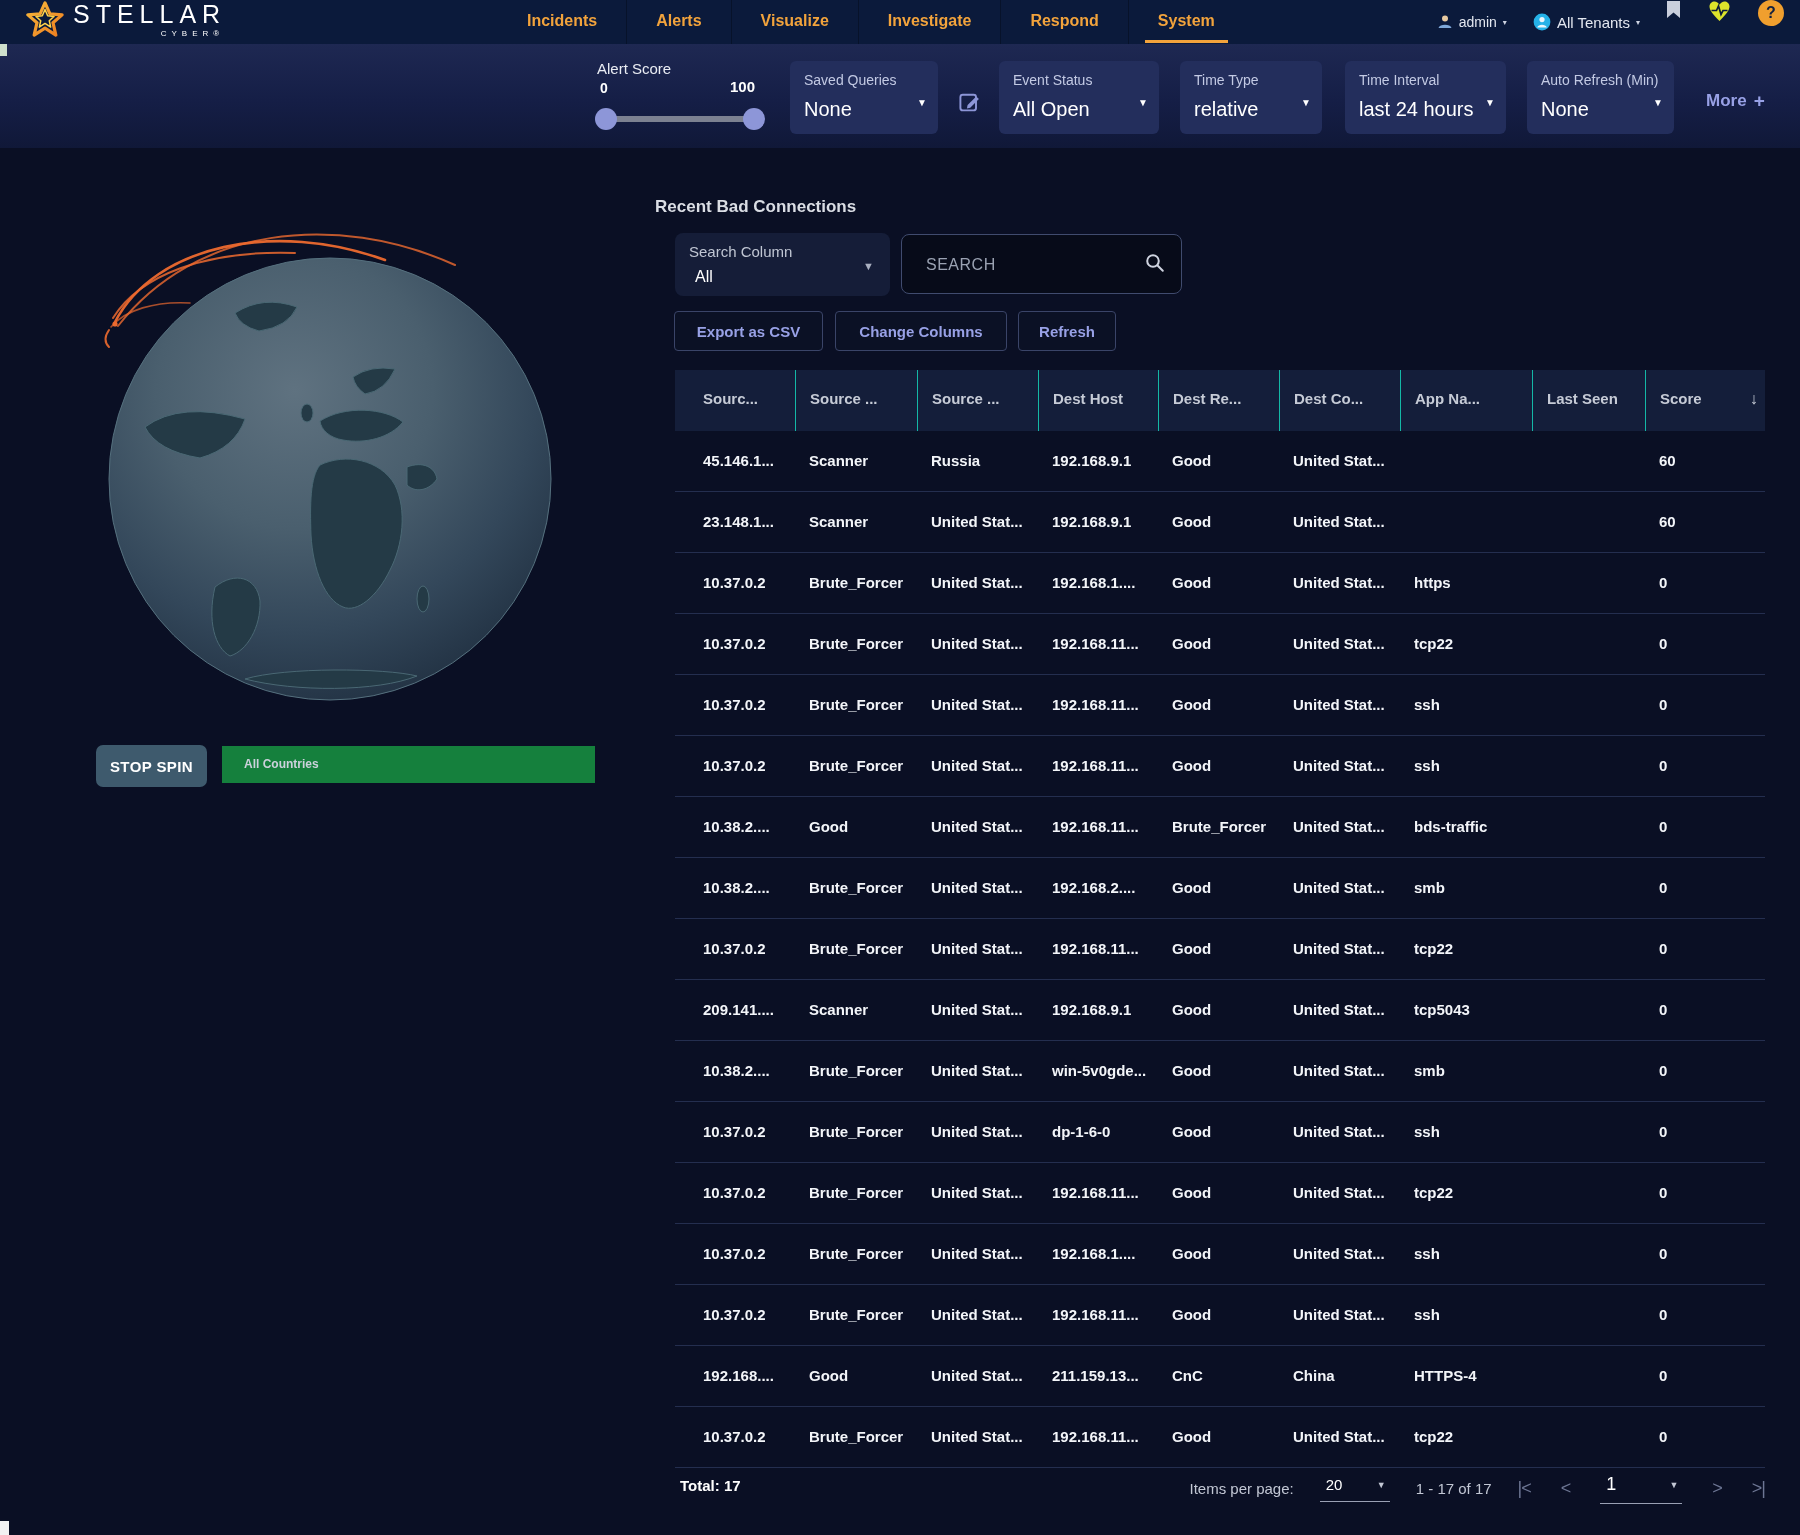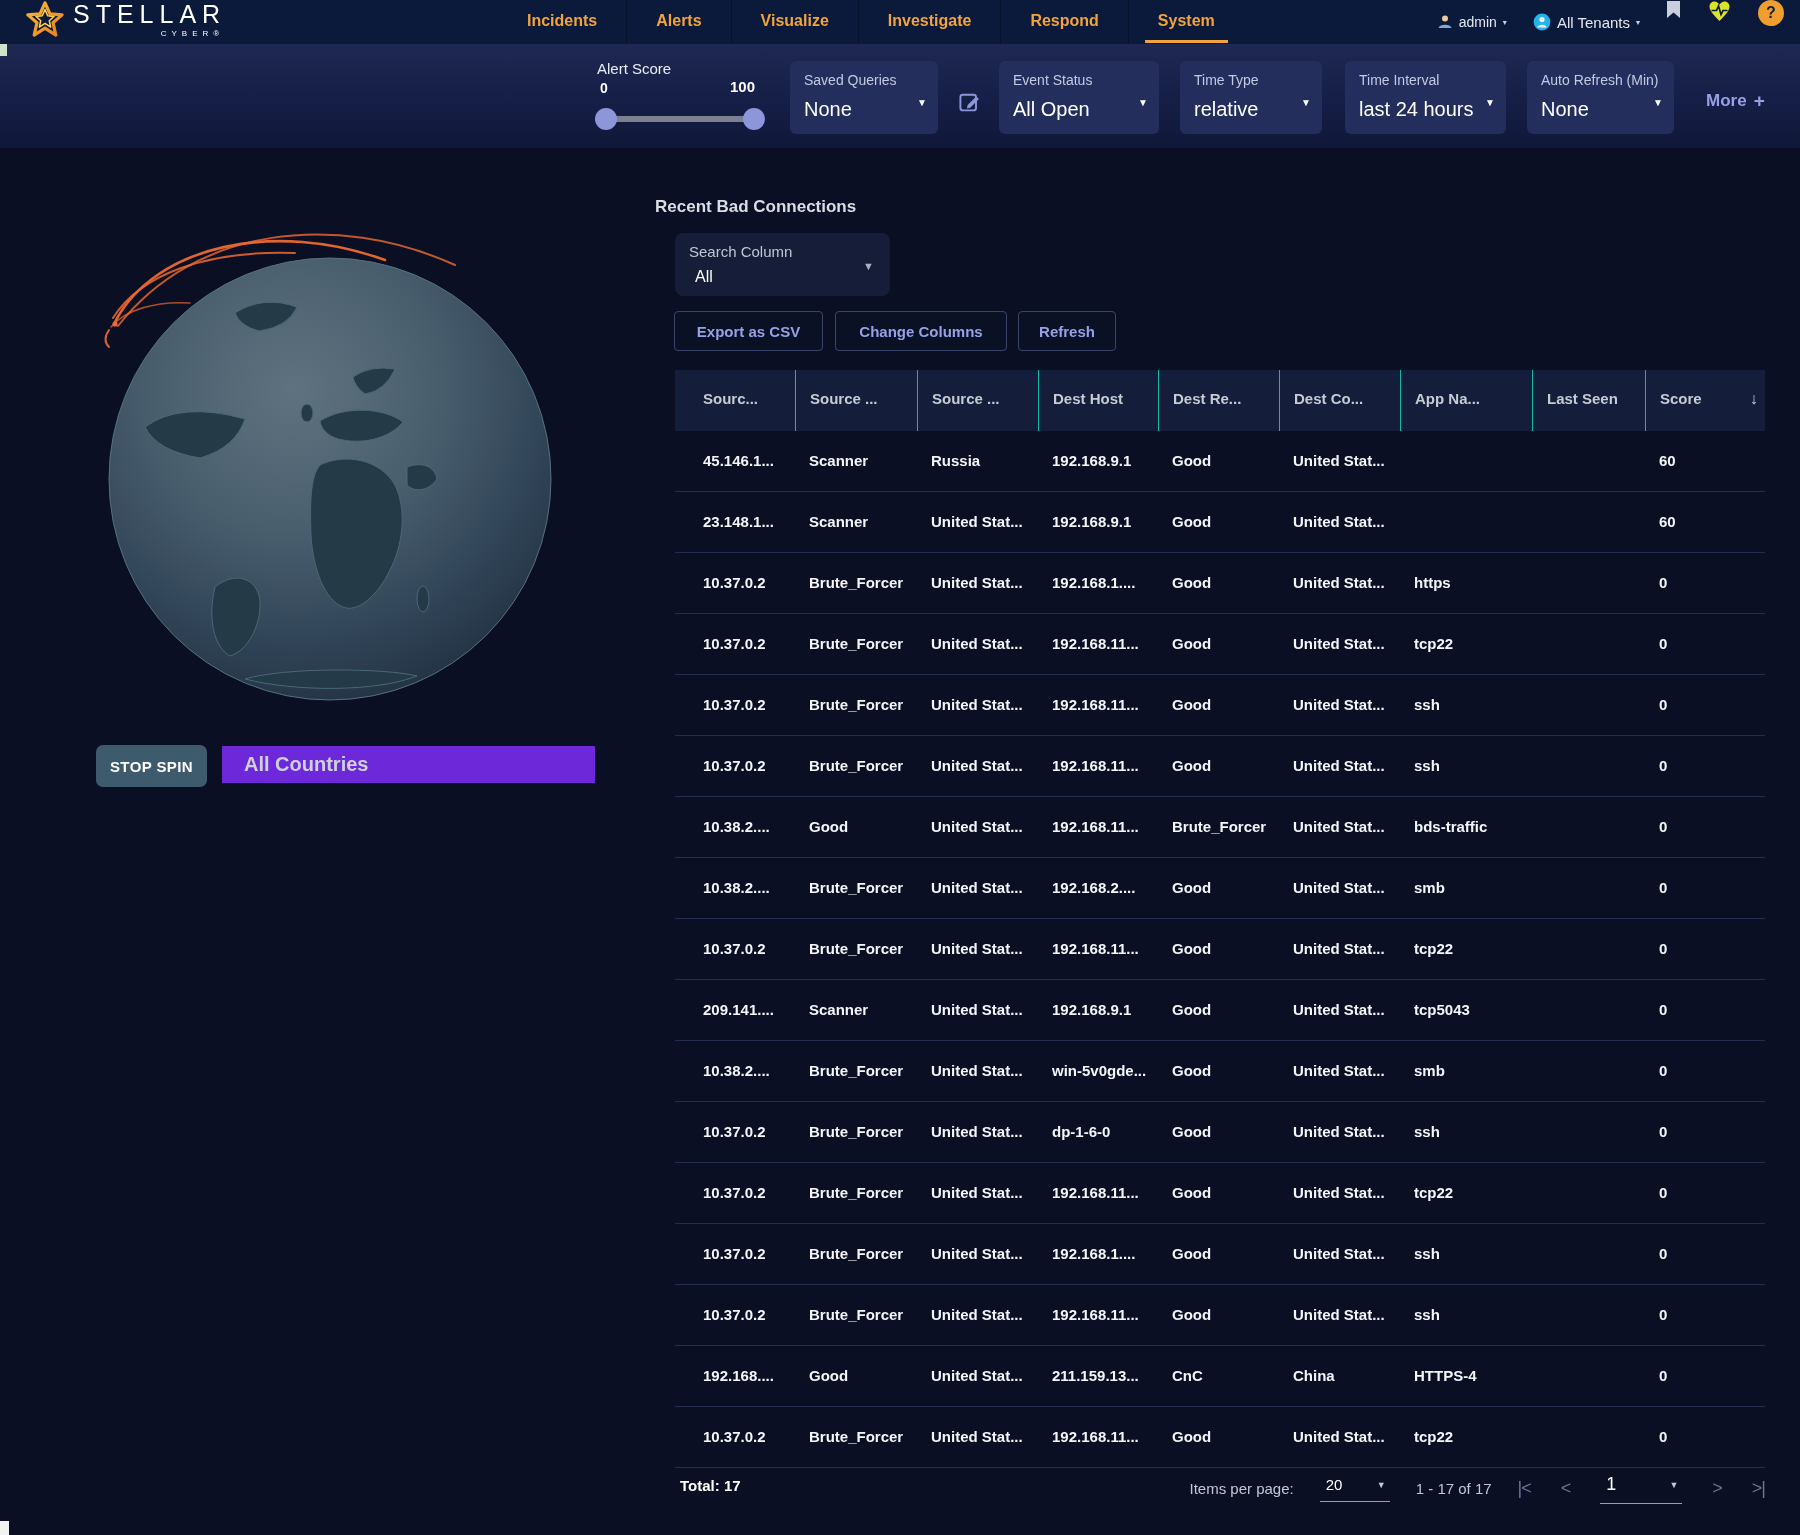--- a/index.html
+++ b/index.html
@@ -38,22 +38,22 @@
   .fbox-label{font-size:14px;color:#c3cae4;white-space:nowrap;}
   .fbox-value{font-size:20px;color:#ffffff;margin-top:10px;white-space:nowrap;}
   .fbox .caret{position:absolute;right:11px;top:36px;color:#fff;font-size:10px;}
   .edit-ic{position:absolute;left:958px;top:46px;cursor:pointer;}
   .more{position:absolute;left:1706px;top:46px;color:#98a1e6;font-size:17px;font-weight:700;cursor:pointer;display:flex;gap:7px;align-items:center;}
   .more .plus{font-size:19px;font-weight:800;}
   
   .globe-svg{position:absolute;left:85px;top:215px;}
   .stop-spin{position:absolute;left:96px;top:745px;width:111px;height:42px;background:#3e5a6d;border:0;border-radius:7px;
              color:#fff;font-weight:700;font-size:15px;letter-spacing:.4px;cursor:pointer;font-family:"Liberation Sans",sans-serif;}
-  .countries-bar{position:absolute;left:222px;top:746px;width:373px;height:37px;background:#6d28d9;color:#ccd1dc;
-                 font-weight:700;font-size:20px;line-height:37px;padding-left:22px;box-sizing:border-box;cursor:pointer;}
+  .countries-bar{position:absolute;left:222px;top:746px;width:373px;height:37px;background:#15803d;color:#ccd1dc;
+                 font-weight:700;font-size:12px;line-height:37px;padding-left:22px;box-sizing:border-box;cursor:pointer;}
   
   .panel-title{position:absolute;left:655px;top:197px;font-size:17px;font-weight:700;color:#dadde4;}
   .search-col{position:absolute;left:675px;top:233px;width:215px;height:63px;background:#151d38;border-radius:8px;
               padding:10px 14px;box-sizing:border-box;cursor:pointer;}
   .sc-label{font-size:15px;color:#c0c6d3;}
   .sc-value{font-size:16px;color:#fff;margin-top:8px;padding-left:6px;}
   .sc-caret{position:absolute;right:16px;top:27px;color:#aab0c0;font-size:11px;}
   .panel-search{position:absolute;left:901px;top:234px;width:281px;height:60px;background:#070b19;border:1px solid #404b6e;
                 border-radius:8px;box-sizing:border-box;}
   .panel-search input{position:absolute;left:22px;top:14px;width:200px;height:30px;background:transparent;border:0;outline:none;
@@ -229,20 +229,27 @@
   <button class="stop-spin">STOP SPIN</button>
   <div class="countries-bar">All Countries</div>
 
   <div class="panel-title">Recent Bad Connections</div>
 
   <div class="search-col">
     <div class="sc-label">Search Column</div>
     <div class="sc-value">All</div>
     <span class="sc-caret">▼</span>
   </div>
+  <div class="panel-search">
+    <input value="" placeholder="SEARCH" style="">
+    <svg class="ps-mag" width="20" height="20" viewBox="0 0 18 18">
+      <circle cx="7.2" cy="7.2" r="5.2" fill="none" stroke="#cfd4e0" stroke-width="1.8"></circle>
+      <line x1="11.3" y1="11.3" x2="16" y2="16" stroke="#cfd4e0" stroke-width="1.8" stroke-linecap="round"></line>
+    </svg>
+  </div>
 
   <div class="btn btn-export">Export as CSV</div>
   <div class="btn btn-columns">Change Columns</div>
   <div class="btn btn-refresh">Refresh</div>
 
   <div class="table">
     <div class="thead grid">
         <div class="th">Sourc...</div>
         <div class="th">Source ...</div>
         <div class="th">Source ...</div>

